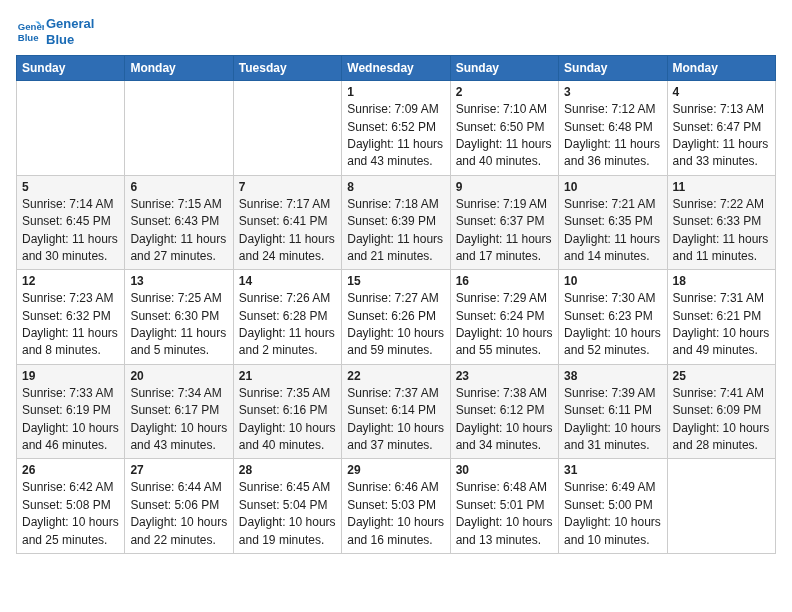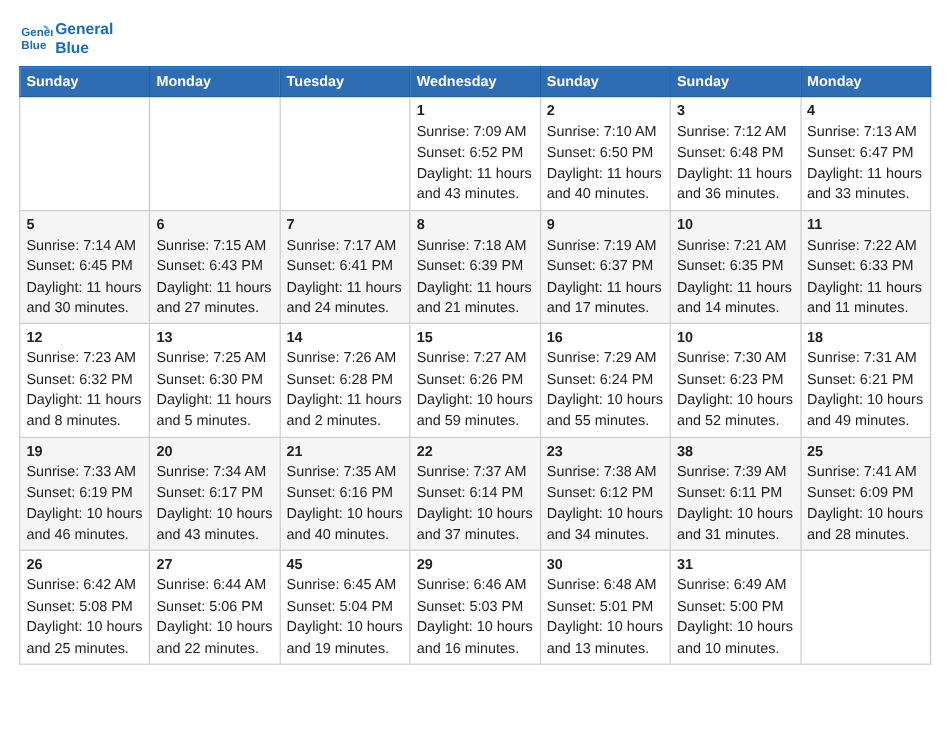--- a/index.html
+++ b/index.html
@@ -233,21 +233,21 @@
       <tr>
         <td>
           <span class="day-number">26</span>
           <div class="day-info">Sunrise: 6:42 AM<br>Sunset: 5:08 PM<br>Daylight: 10 hours and 25 minutes.</div>
         </td>
         <td>
           <span class="day-number">27</span>
           <div class="day-info">Sunrise: 6:44 AM<br>Sunset: 5:06 PM<br>Daylight: 10 hours and 22 minutes.</div>
         </td>
         <td>
-          <span class="day-number">45</span>
+          <span class="day-number">28</span>
           <div class="day-info">Sunrise: 6:45 AM<br>Sunset: 5:04 PM<br>Daylight: 10 hours and 19 minutes.</div>
         </td>
         <td>
           <span class="day-number">29</span>
           <div class="day-info">Sunrise: 6:46 AM<br>Sunset: 5:03 PM<br>Daylight: 10 hours and 16 minutes.</div>
         </td>
         <td>
           <span class="day-number">30</span>
           <div class="day-info">Sunrise: 6:48 AM<br>Sunset: 5:01 PM<br>Daylight: 10 hours and 13 minutes.</div>
         </td>

